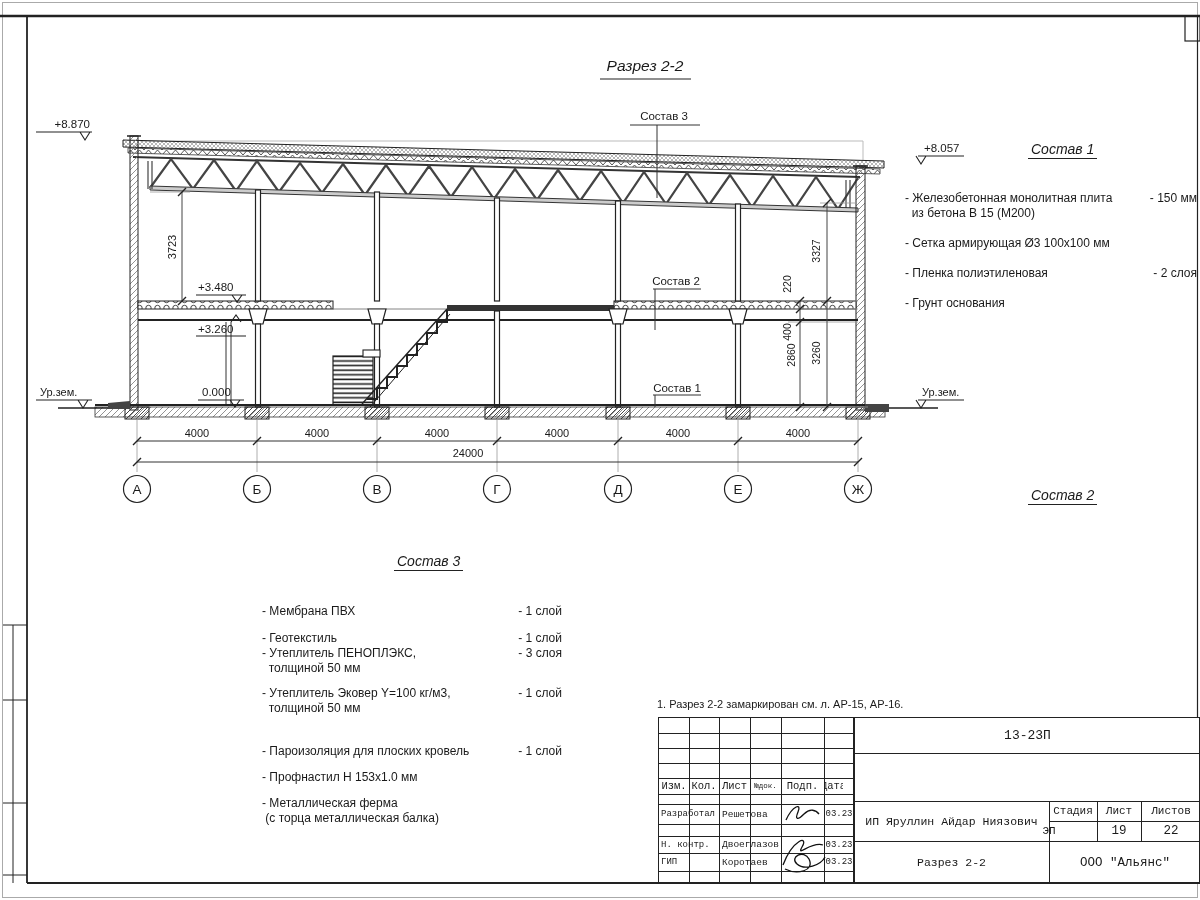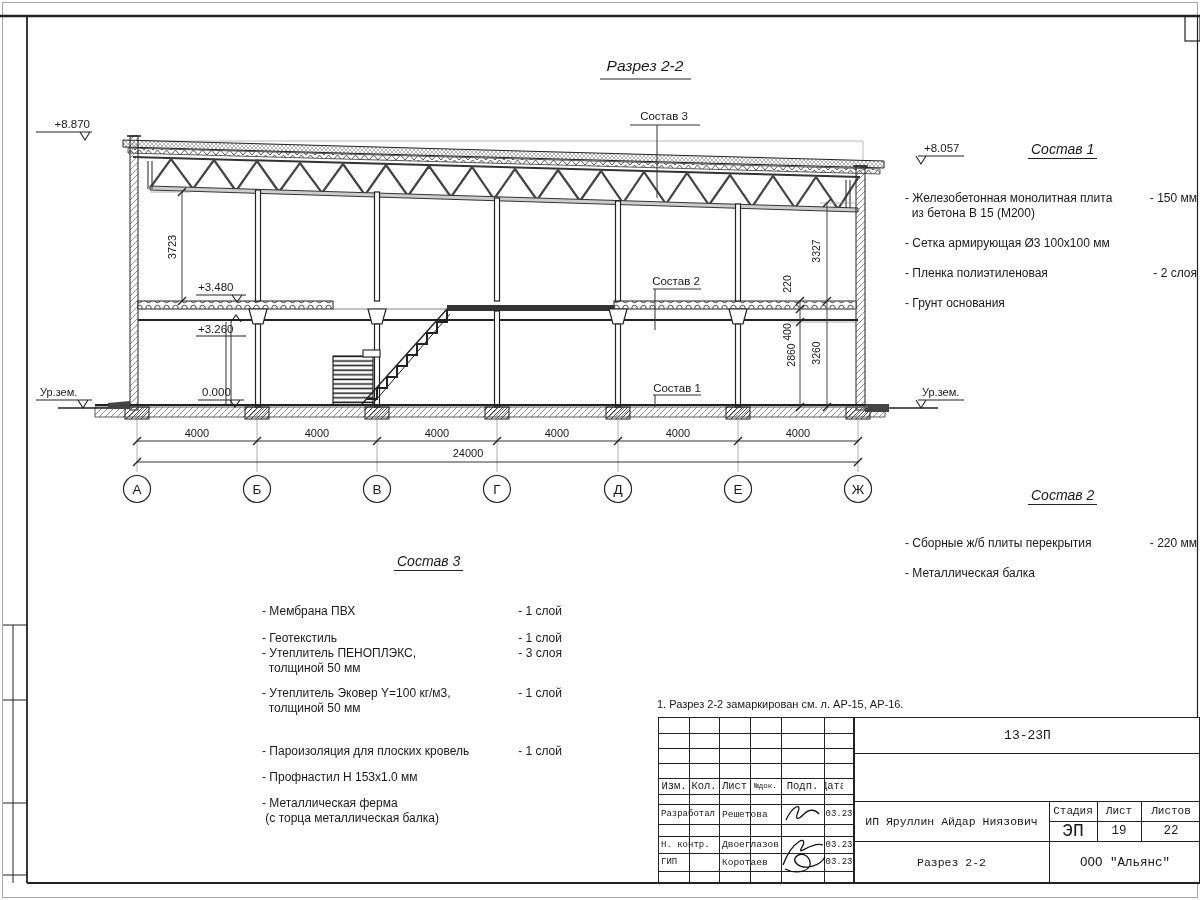--- a/index.html
+++ b/index.html
@@ -254,30 +254,20 @@
       <span class="mat-name">- Пленка полиэтиленовая</span>
       <span class="mat-val">- 2 слоя</span>
     </div>
     <div class="mat-row">
       <span class="mat-name">- Грунт основания</span>
       <span class="mat-val"></span>
     </div>
   </div>
 
   <div class="sec-heading" style="left:1028px;top:487px">Состав 2</div>
-  <div class="mat-list" style="left:905px;top:536px;width:292px">
-    <div class="mat-row">
-      <span class="mat-name">- Сборные ж/б плиты перекрытия</span>
-      <span class="mat-val">- 220 мм</span>
-    </div>
-    <div class="mat-row">
-      <span class="mat-name">- Металлическая  балка</span>
-      <span class="mat-val"></span>
-    </div>
-  </div>
 
   <div class="sec-heading" style="left:394px;top:553px">Состав 3</div>
   <div class="mat-list" style="left:262px;top:604px;width:300px">
     <div class="mat-row" style="margin-bottom:12px">
       <span class="mat-name">- Мембрана ПВХ</span>
       <span class="mat-val">- 1 слой</span>
     </div>
     <div class="mat-row" style="margin-bottom:0">
       <span class="mat-name">- Геотекстиль</span>
       <span class="mat-val">- 1 слой</span>
@@ -361,19 +351,19 @@
     <svg class="abs" style="left:118px;top:113px" width="54" height="46">
       <path d="M6,34 C16,8 32,4 25,16 C19,27 34,10 46,14 M8,38 C20,44 38,40 32,28 C27,18 12,26 20,33 C28,40 44,34 48,26" fill="none" stroke="#111" stroke-width="1.3"></path>
     </svg>
 
     <div class="cell" style="left:195px;top:0;width:347px;height:35px;font-size:13px">13-23П</div>
     <div class="cell" style="left:195px;top:83px;width:195px;height:40px;font-size:11.5px">ИП Яруллин Айдар Ниязович</div>
     <div class="cell" style="left:195px;top:123px;width:195px;height:43px;font-size:11.5px">Разрез 2-2</div>
     <div class="cell" style="left:390px;top:83px;width:48px;height:20px;font-size:11px">Стадия</div>
     <div class="cell" style="left:438px;top:83px;width:44px;height:20px;font-size:11px">Лист</div>
     <div class="cell" style="left:482px;top:83px;width:60px;height:20px;font-size:11px">Листов</div>
-    <div class="cell" style="left:390px;top:103px;width:48px;height:20px;font-size:18px">ЭП</div>
+    <div class="cell" style="left:366px;top:103px;width:48px;height:20px;font-size:11px">ЭП</div>
     <div class="cell" style="left:438px;top:103px;width:44px;height:20px;font-size:12.5px">19</div>
     <div class="cell" style="left:482px;top:103px;width:60px;height:20px;font-size:12.5px">22</div>
     <div class="cell" style="left:390px;top:123px;width:152px;height:43px;font-size:12.5px">ООО "Альянс"</div>
   </div>
 
 </div>
 
 </body></html>

